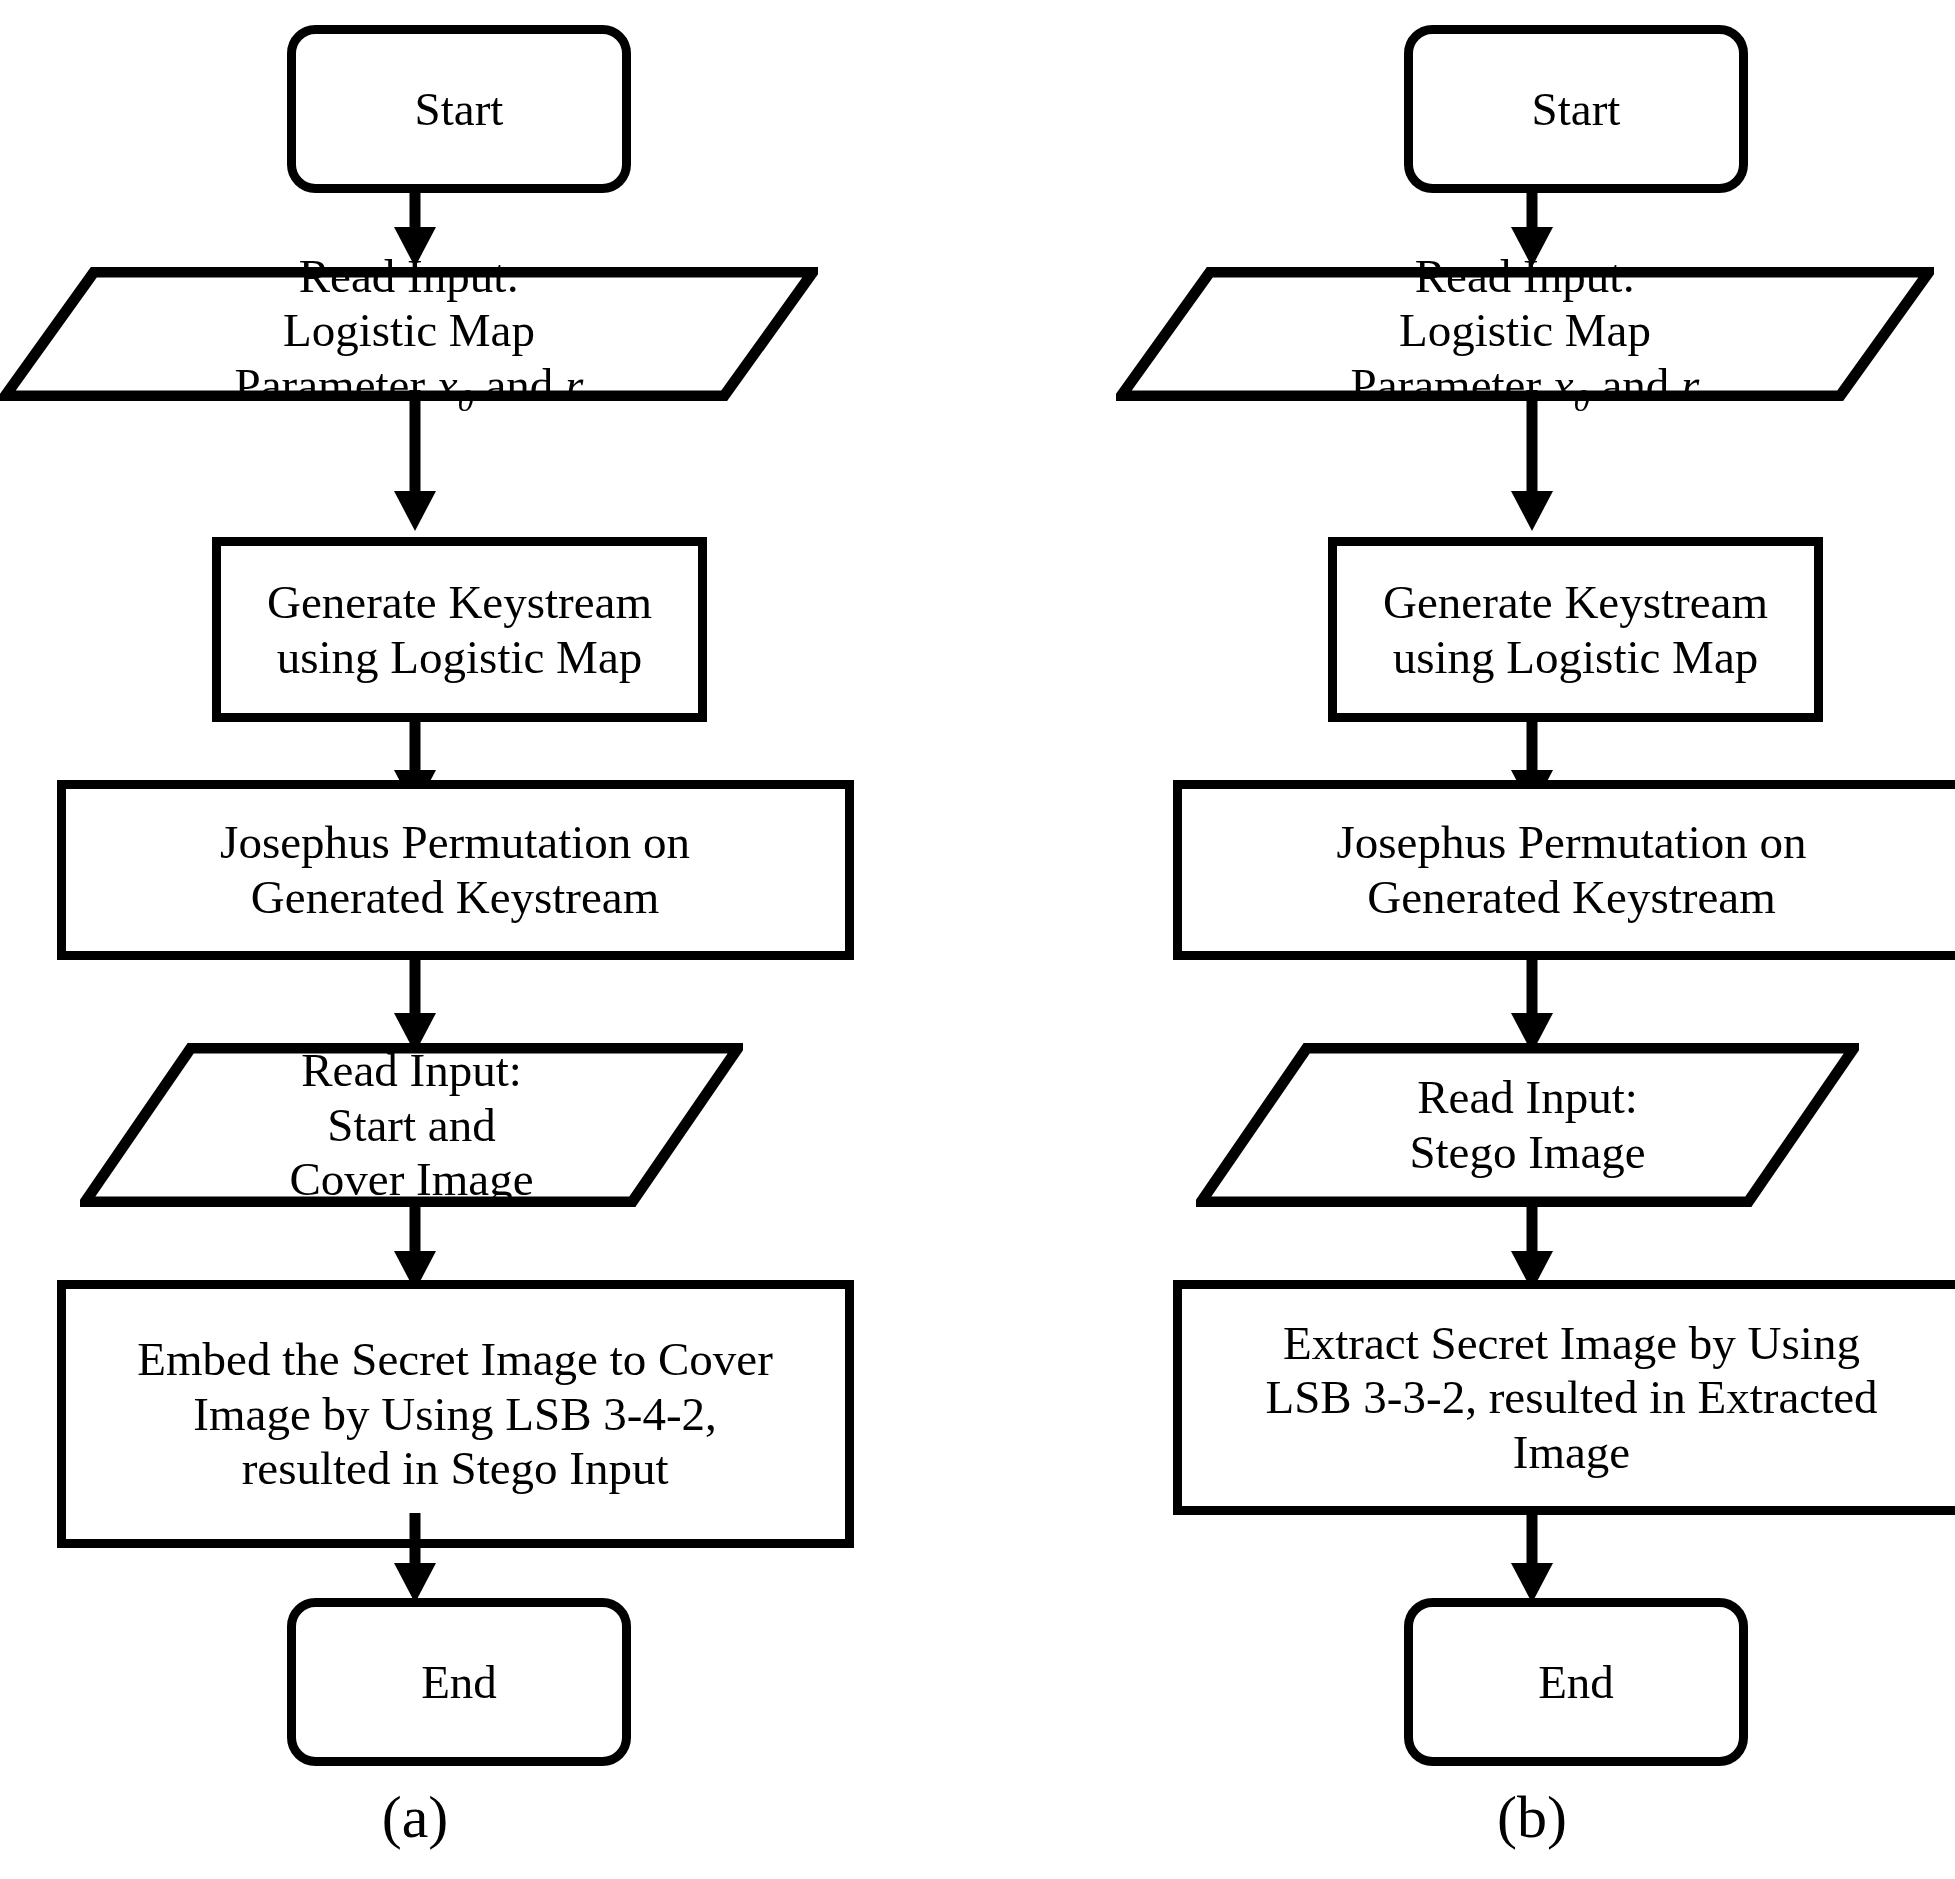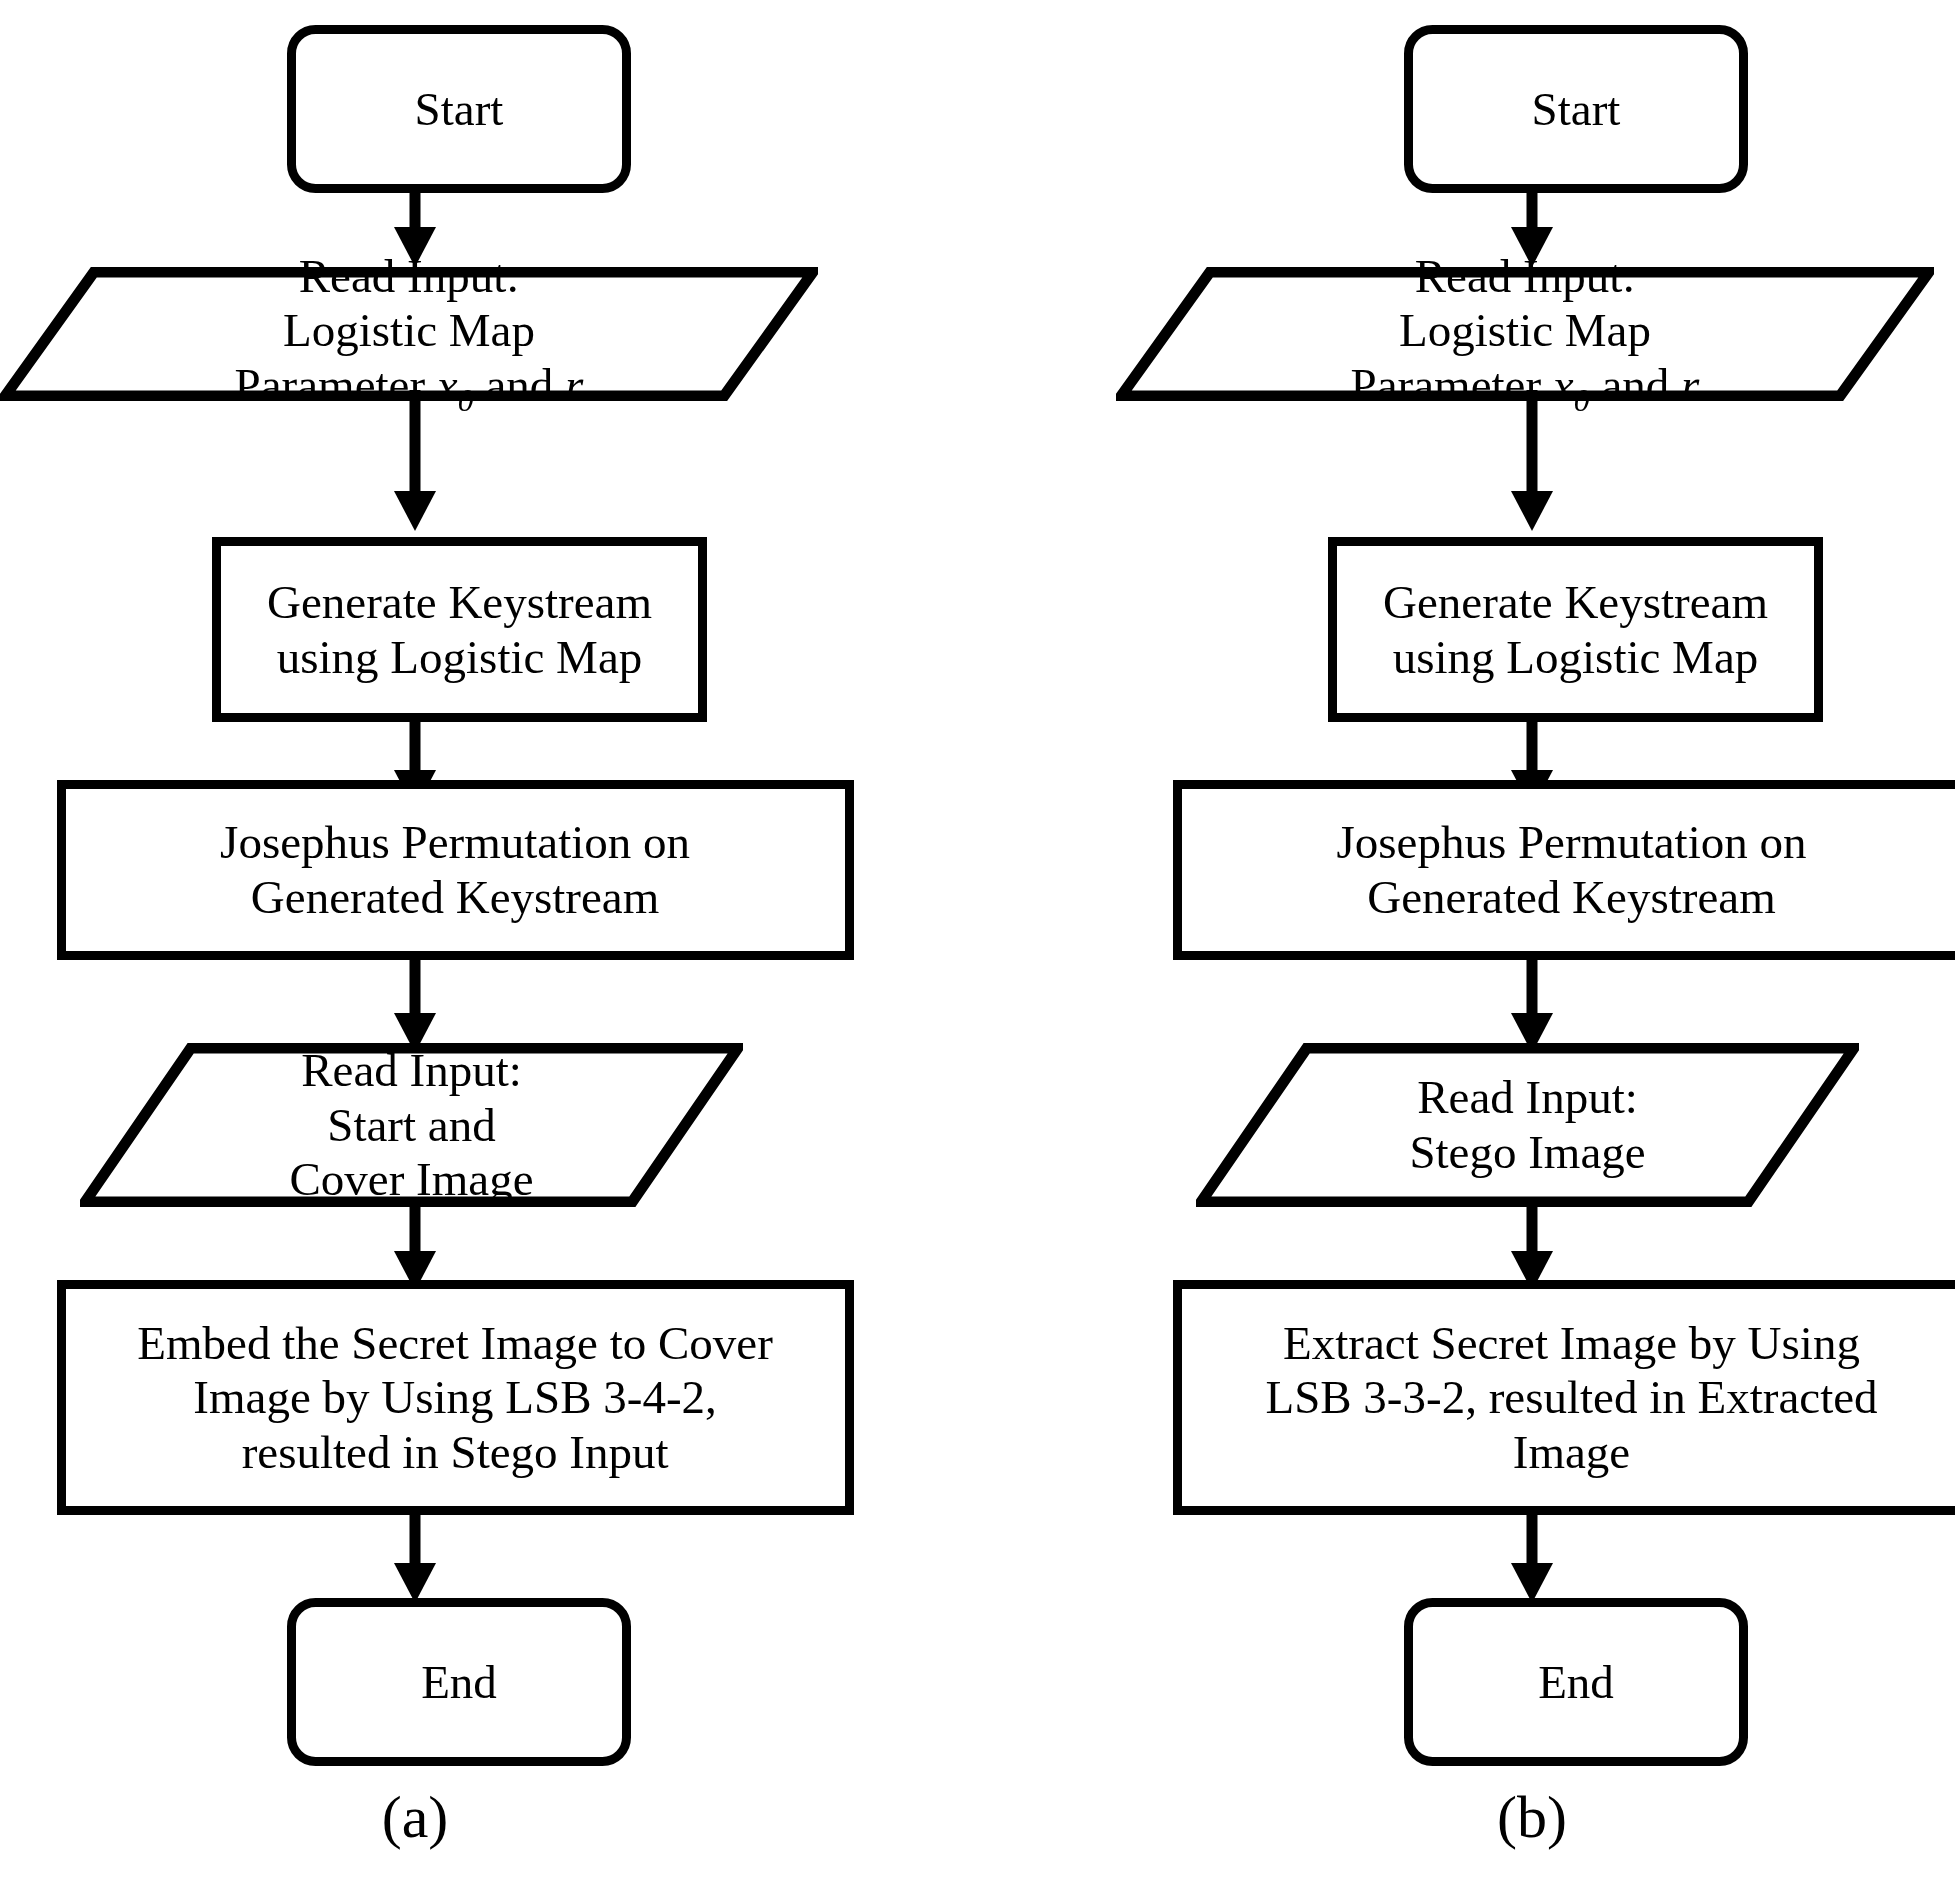--- a/index.html
+++ b/index.html
@@ -122,21 +122,21 @@
         <span>Cover Image</span>
       </span>
     </div>
   </div>
 
   <div class="arrow" style="left:404px;top:1197px;height:96px;">
     <div class="shaft" style="height:60px;"></div>
     <div class="head" style="top:54px;"></div>
   </div>
 
-  <div class="node process" style="left:12.6px;top:1280px;width:797px;height:235px;">
+  <div class="node process" style="left:12.6px;top:1280px;width:797px;height:268px;">
     <span class="lbl">
       <span>Embed the Secret Image to Cover</span><br>
       <span>Image by Using LSB 3-4-2,</span><br>
       <span>resulted in Stego Input</span>
     </span>
   </div>
 
   <div class="arrow" style="left:404px;top:1513px;height:94px;">
     <div class="shaft" style="height:57px;"></div>
     <div class="head" style="top:50px;"></div>

